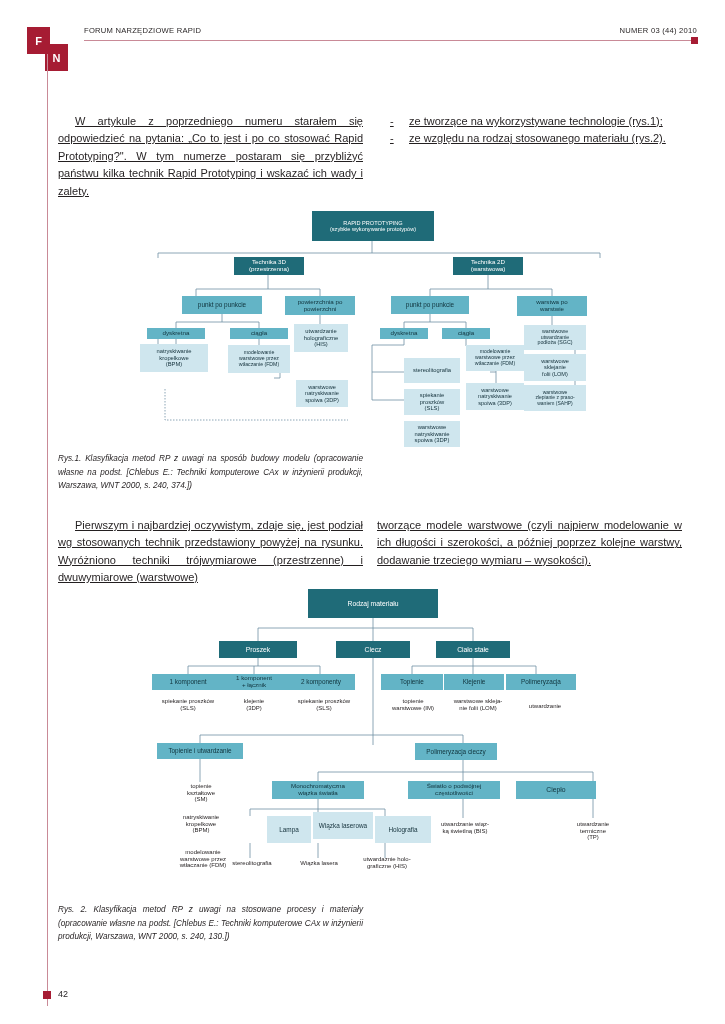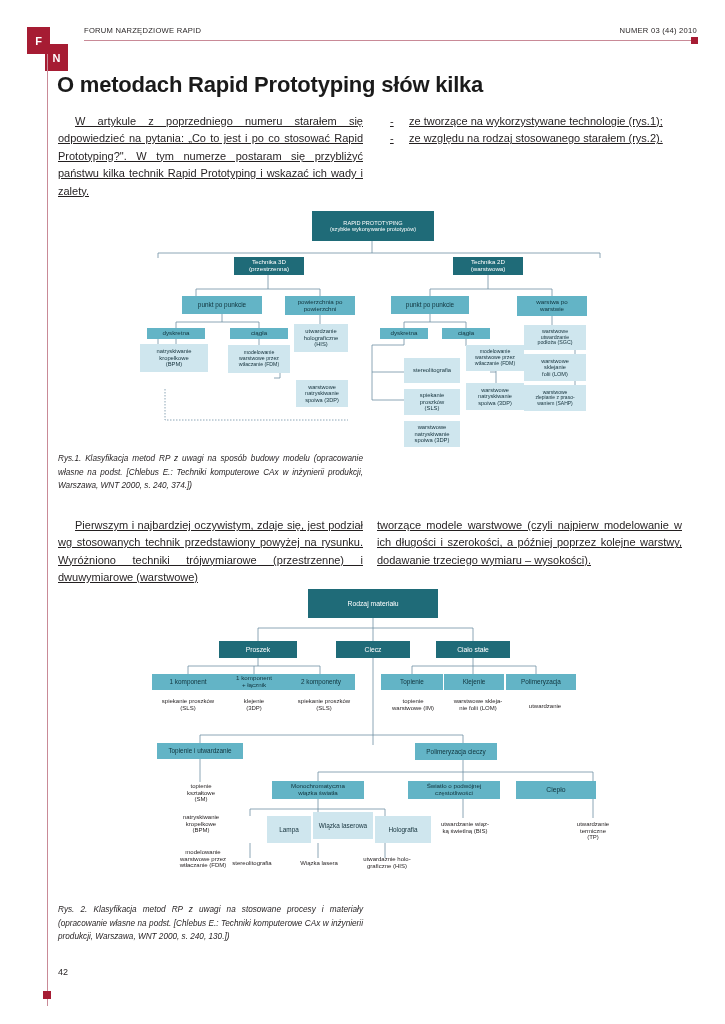--- a/index.html
+++ b/index.html
@@ -74,21 +74,21 @@
   .bullets li { display:flex; }
   .bullets li .dash { width:32px; flex:0 0 32px; padding-left:13px; box-sizing:border-box; }
 
   .caption {
     position:absolute;
     font-size:8.2px; line-height:1.65;
     font-style:italic; text-align:justify; color:#231f20;
   }
 
   .pagenum {
-    position:absolute; left:58px; top:967px;
+    position:absolute; left:58px; top:989px;
     font-size:9px; color:#231f20;
   }
   .page-dot {
     position:absolute; left:43px; top:991px;
     width:8px; height:8px; background:#a61c33;
   }
 
   
   .diagram { position:absolute; }
   .node {
@@ -117,35 +117,34 @@
     </div>
   <div class="logo-n">
       <span>N</span>
     </div>
   <div class="hdr-left">FORUM NARZĘDZIOWE RAPID</div>
   <div class="hdr-right">NUMER 03 (44)  2010</div>
   <div class="hdr-rule"></div>
   <div class="hdr-dot"></div>
   <div class="left-rule"></div>
 
-  <div class="title">O metodach Rapid Prototyping słów kilka</div>
 
   <div class="col left" style="top:113px;">
     <p>W artykule z poprzedniego numeru starałem się odpowiedzieć na pytania: „Co to jest i po co stosować Rapid Prototyping?". W tym numerze postaram się przybliżyć państwu kilka technik Rapid Prototyping i wskazać ich wady i zalety.</p>
   </div>
 
   <div class="col right" style="top:113px;">
     <ul class="bullets">
       <li>
         <span class="dash">-</span>
         <span>ze tworzące na wykorzystywane technologie (rys.1);</span>
       </li>
       <li>
         <span class="dash">-</span>
-        <span>ze względu na rodzaj stosowanego starałem (rys.2).</span>
+        <span>ze względu na rodzaj stosowanego materiału (rys.2).</span>
       </li>
     </ul>
   </div>
 
   <div class="diagram" id="diagram1" style="left:0px; top:0px; width:725px; height:460px;">
     <svg class="lines" width="725" height="460">
       <g stroke="#6e8fa3" stroke-width="0.8" fill="none">
 
         <path d="M372,241 L372,253"></path>
         <path d="M158,253 L600,253"></path>

